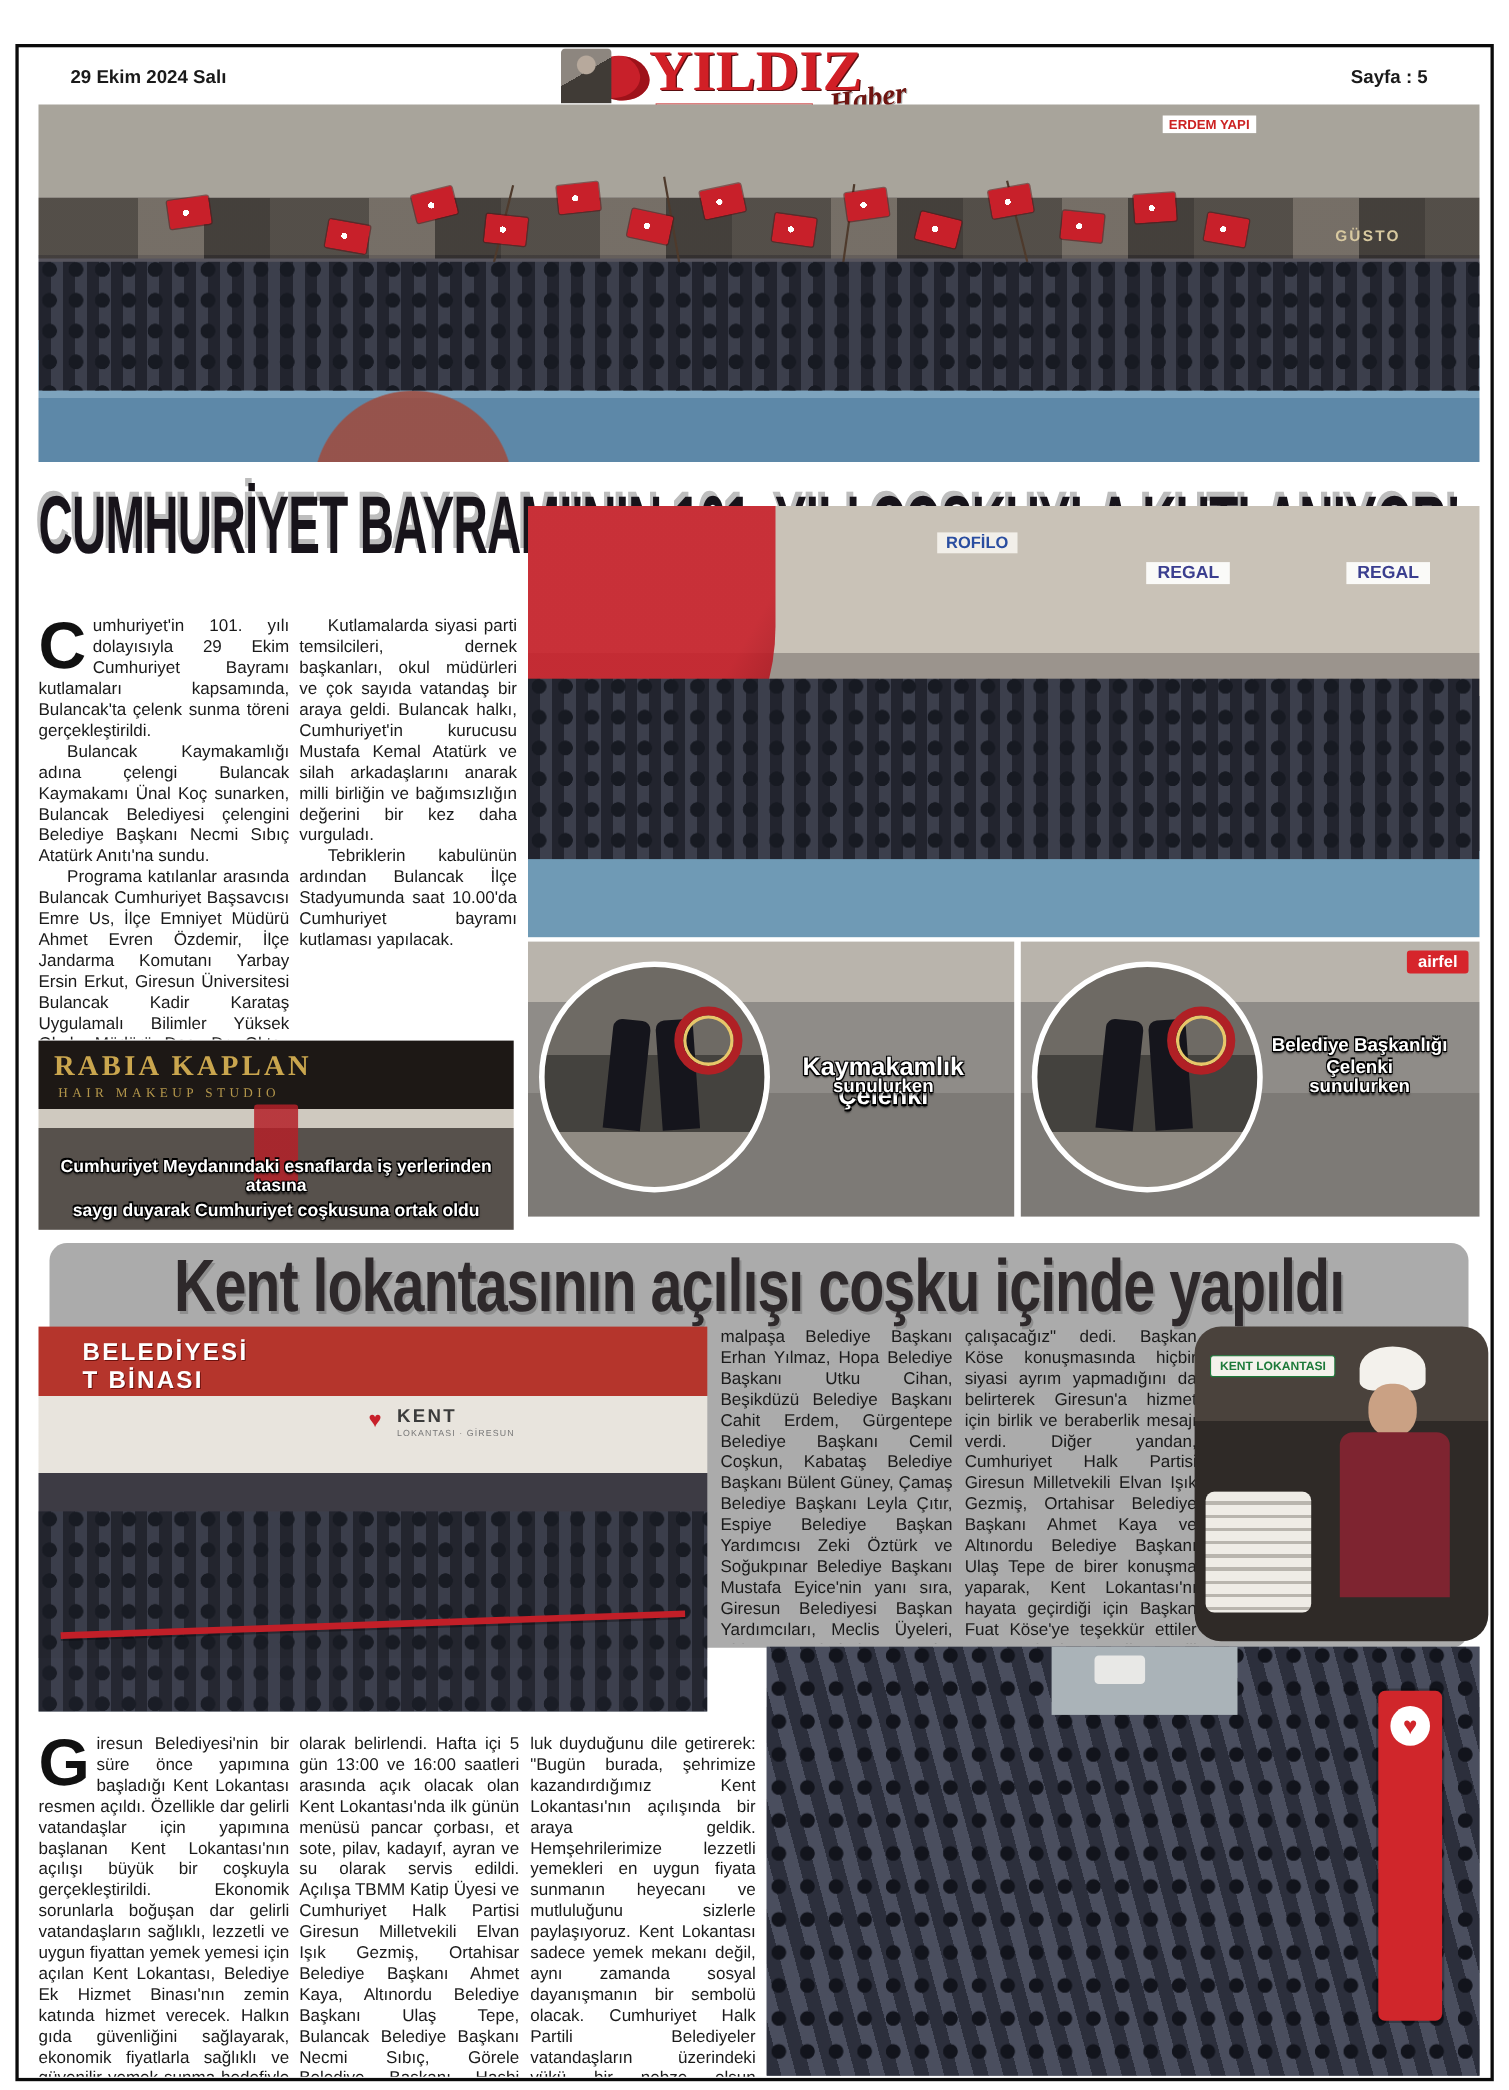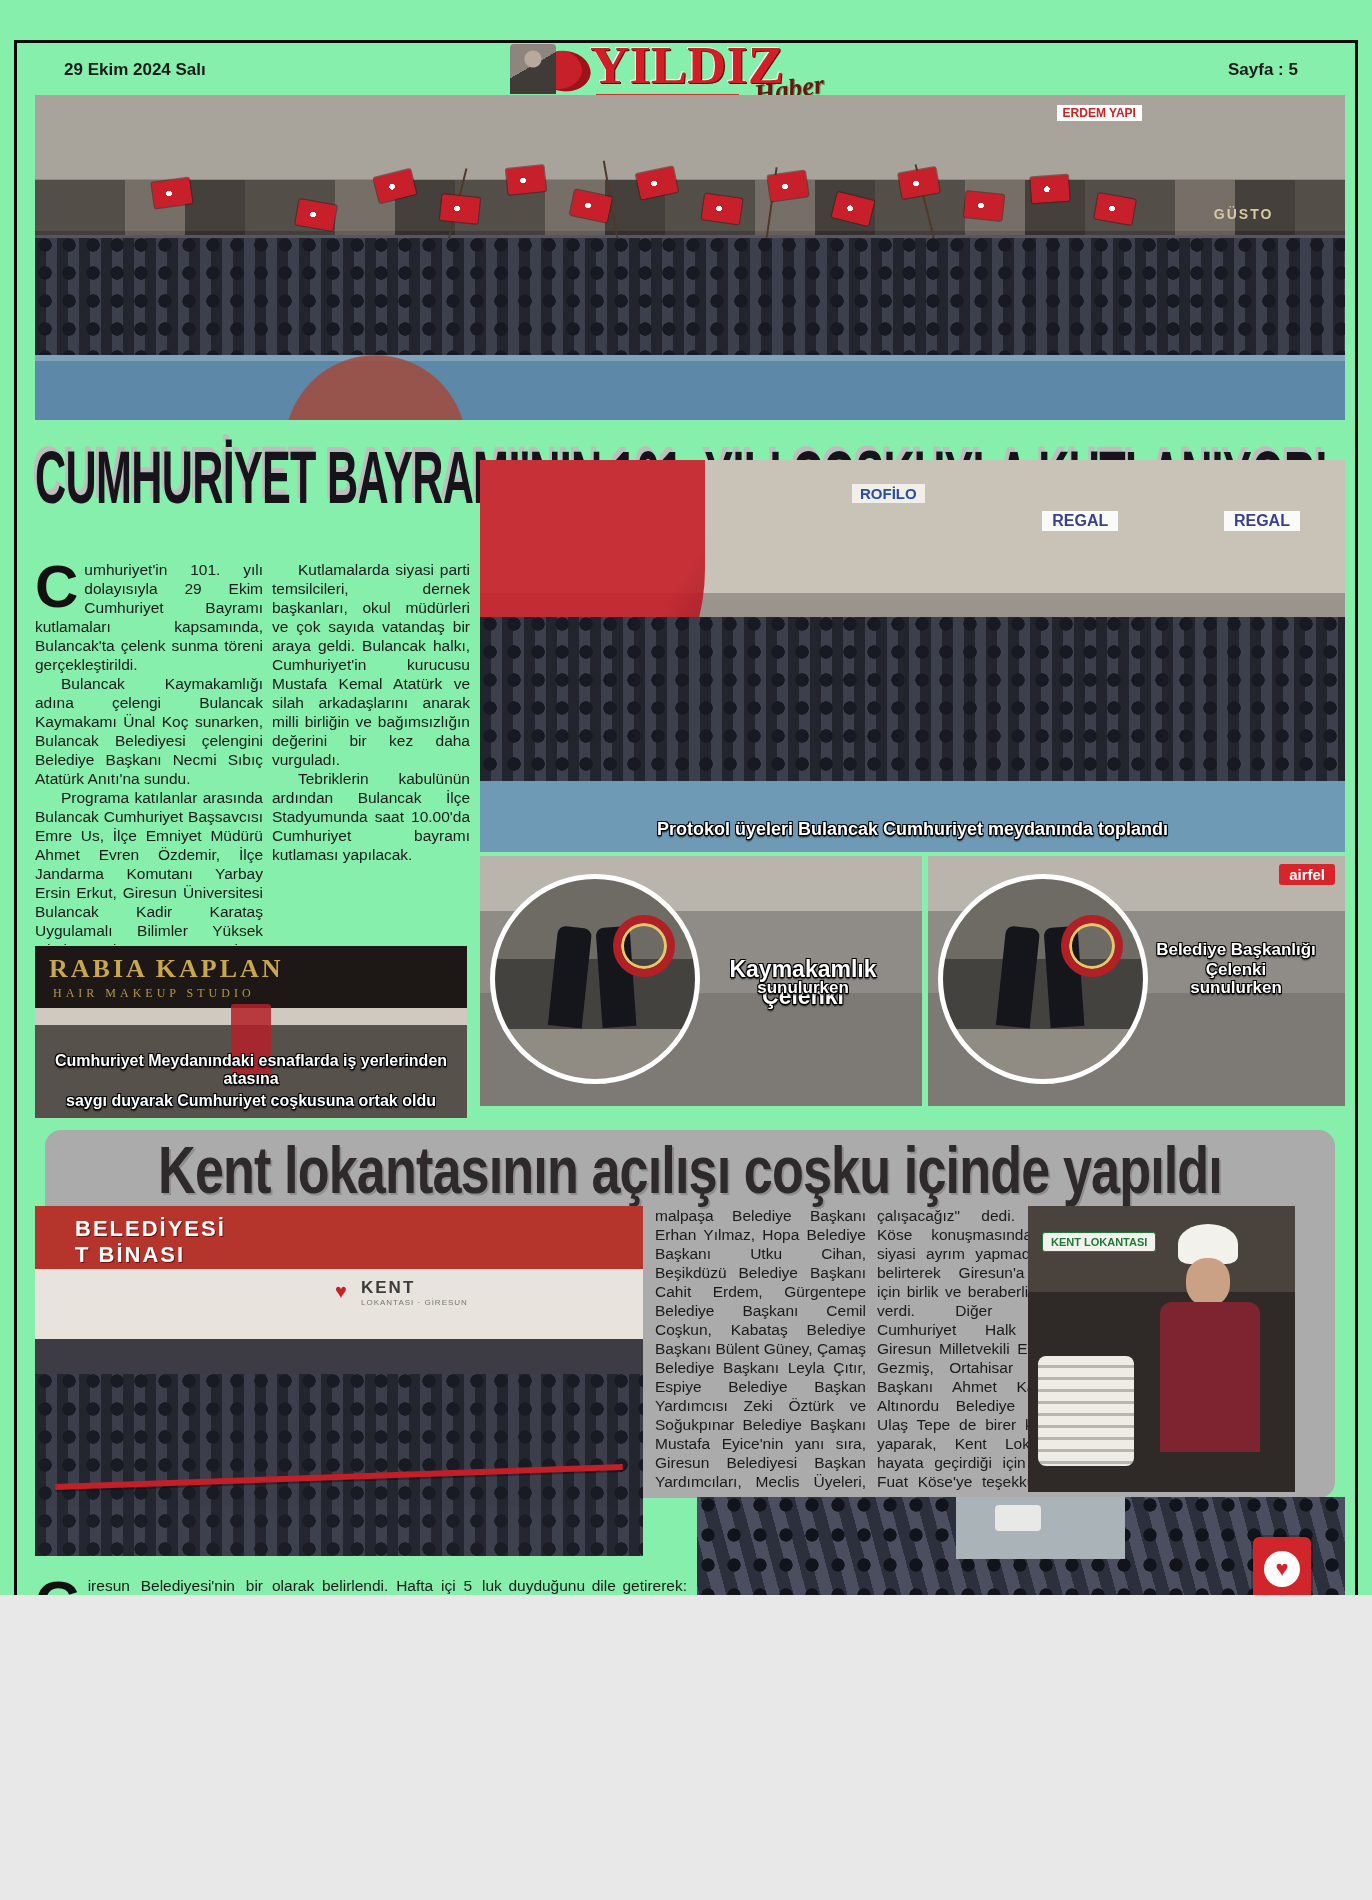--- a/index.html
+++ b/index.html
@@ -1,16 +1,16 @@
 <!DOCTYPE html>
 <html><head>
 <meta charset="utf-8">
 <style>
   html,body{margin:0;padding:0;background:#e8e8e8;}
-  #page{position:relative;width:1372px;height:1595px;background:#86efac;margin:0 auto;
+  #page{position:relative;width:1372px;height:1900px;background:#ffffff;margin:0 auto;
         font-family:"Liberation Sans",sans-serif;color:#1a1a1a;overflow:hidden;}
   .pageborder{position:absolute;left:14px;top:40px;width:1338px;height:1846px;
         border:3px solid #0b0b0b;pointer-events:none;}
   
   .hdr-date{position:absolute;left:64px;top:60px;font-size:17px;font-weight:bold;}
   .hdr-page{position:absolute;left:1228px;top:60px;font-size:17px;font-weight:bold;}
   .logo{position:absolute;left:516px;top:44px;width:360px;height:50px;}
   .ata{position:absolute;left:-6px;top:0px;width:46px;height:50px;border-radius:4px 4px 0 0;
        background:radial-gradient(circle at 50% 30%,#b7a99c 0 8px,rgba(0,0,0,0) 9px),
                   linear-gradient(150deg,#8d867f 0 45%,#403b36 45% 100%);}
@@ -88,22 +88,22 @@
   .ph-kent{left:35px;top:1206px;width:608px;height:350px;
      background:linear-gradient(180deg,#b5352c 0 18%,#e8e4dd 18% 38%,#3d3b44 38% 86%,#5d6470 86% 100%);}
   .ph-kent .redsign{color:#fff;font-size:22px;letter-spacing:2px;text-shadow:1px 1px 0 #6c120e;}
   .ph-kent .kentlogo{position:absolute;left:300px;top:74px;color:#c8202a;font-weight:bold;font-size:20px;}
   .ph-kent .kentword{position:absolute;left:326px;top:72px;color:#3c3c3c;font-weight:bold;font-size:17px;letter-spacing:2px;}
   .ph-kent .kentsub{position:absolute;left:326px;top:92px;color:#777;font-size:8px;letter-spacing:1px;}
   .ph-kent .ribbon{position:absolute;left:20px;top:268px;width:568px;height:6px;background:#c21f28;
      transform:rotate(-2deg);box-shadow:0 2px 0 rgba(0,0,0,.3);}
   .ph-kent .crowdrow{bottom:0;height:52%;opacity:.95;}
   
-  .ph-chef{left:1028px;top:1206px;width:267px;height:286px;
-     background:linear-gradient(180deg,#4a423c 0 30%,#2f2a27 30% 100%);}
+  .ph-chef{left:1086px;top:1206px;width:267px;height:286px;
+     background:linear-gradient(180deg,#4a423c 0 30%,#2f2a27 30% 100%);border-radius:24px;}
   .ph-chef .hat{position:absolute;left:150px;top:18px;width:60px;height:40px;background:#f3f1ec;border-radius:50% 50% 20% 20%;}
   .ph-chef .face{position:absolute;left:158px;top:52px;width:44px;height:48px;background:#caa184;border-radius:45%;}
   .ph-chef .apron{position:absolute;left:132px;top:96px;width:100px;height:150px;background:#7e2430;border-radius:12px 12px 0 0;}
   .ph-chef .plates{position:absolute;left:10px;top:150px;width:96px;height:110px;
      background:repeating-linear-gradient(180deg,#efece6 0 9px,#b9b5ae 9px 12px);border-radius:8px;}
   .ph-chef .greensign{position:absolute;left:14px;top:26px;background:#f4f2ec;color:#1d7a3a;
      font-weight:bold;font-size:11px;padding:3px 8px;border:1px solid #1d7a3a;border-radius:3px;text-align:center;line-height:12px;}
   
   .ph-crowd{left:697px;top:1497px;width:648px;height:390px;
      background:
@@ -190,21 +190,20 @@
     <p class="ind">Tebriklerin kabulünün ardından Bulancak İlçe Stadyumunda saat 10.00'da Cumhuriyet bayramı kutlaması yapılacak.</p>
 
   </div>
 
   <div class="photo ph-protokol">
     <div class="drape"></div>
     <div class="sign" style="left:40%;top:6%;color:#2a4da0;font-size:15px;background:#f2efe9;padding:1px 8px;">ROFİLO</div>
     <div class="sign" style="left:62%;top:13%;color:#3b3f8f;font-size:16px;background:#fafaf8;padding:1px 10px;">REGAL</div>
     <div class="sign" style="left:83%;top:13%;color:#3b3f8f;font-size:16px;background:#fafaf8;padding:1px 10px;">REGAL</div>
     <div class="crowdband" style="top:40%;height:42%;"></div>
-    <div class="ovcap" style="bottom:12px;font-size:18px;">Protokol üyeleri Bulancak Cumhuriyet meydanında toplandı</div>
   </div>
 
   <div class="photo ph-wreath ph-w1">
     <div class="inset">
       <div class="fig"></div>
       <div class="fig fig2"></div>
       <div class="wreathring"></div>
     </div>
     <div class="ovcap" style="left:210px;right:6px;top:100px;font-size:23px;">Kaymakamlık Çelenki</div>
     <div class="ovcap" style="left:210px;right:6px;top:122px;font-size:17px;">sunulurken</div>

